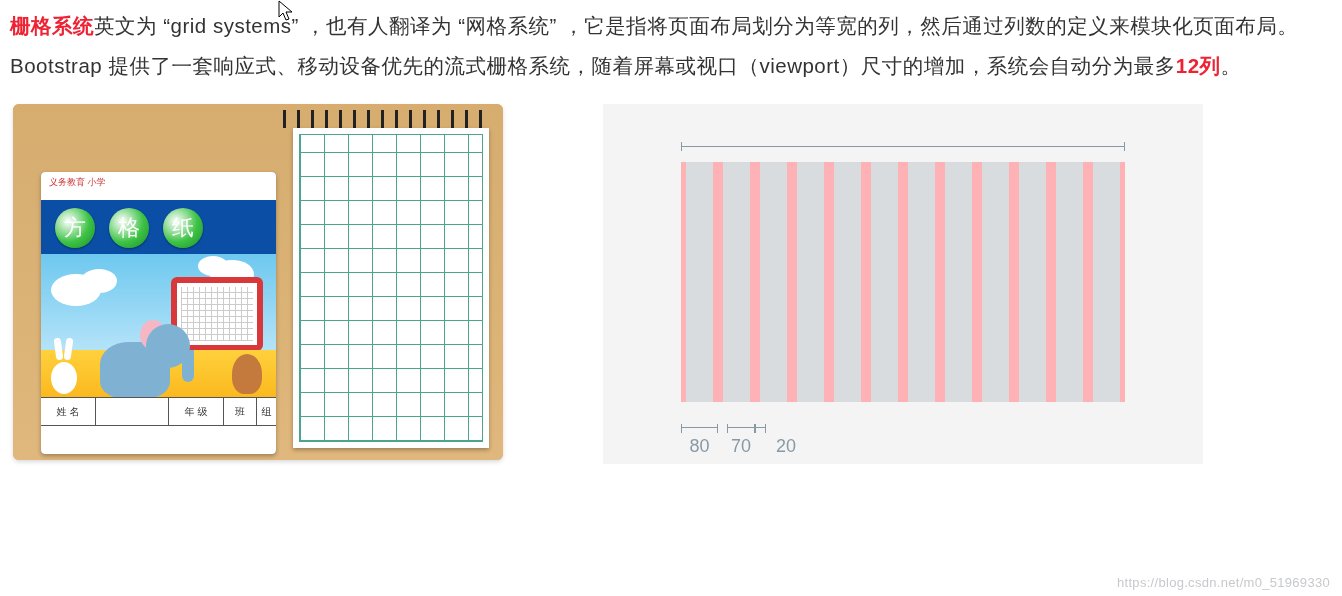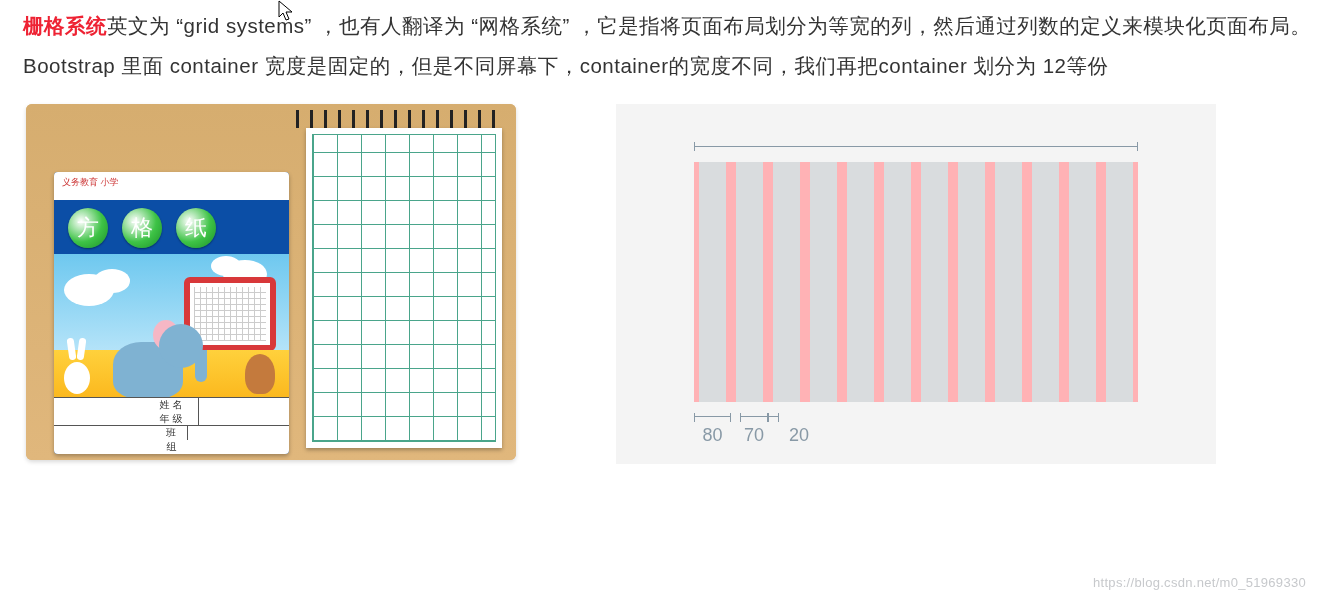--- a/index.html
+++ b/index.html
@@ -1,16 +1,16 @@
 <!DOCTYPE html>
 <html><head>
 <meta charset="utf-8">
 <style>
   html,body{margin:0;padding:0;background:#fff;font-family:"Microsoft YaHei","PingFang SC",Arial,sans-serif;color:#333;}
-  .page{width:1342px;height:596px;position:relative;box-sizing:border-box;padding:6px 15px 0 23px;}
+  .page{width:1342px;height:596px;position:relative;box-sizing:border-box;padding:6px 15px 0 10px;}
   .para{font-size:20.5px;line-height:40px;letter-spacing:0.5px;}
   .red{color:#e23;font-weight:bold;}
   .figs{display:flex;gap:100px;margin-top:18px;padding-left:3px;}
 
   
   .notebook{width:490px;height:356px;background:#d9b177;border-radius:6px;overflow:hidden;position:relative;box-shadow:0 2px 4px rgba(0,0,0,.15);}
   .desk{position:absolute;inset:0;background:linear-gradient(180deg,#d6ad6f,#e0b77c);}
   .binder{position:absolute;left:270px;top:6px;width:210px;height:18px;background:repeating-linear-gradient(90deg,#222 0 3px,transparent 3px 14px);}
   .cover{position:absolute;left:28px;top:68px;width:235px;height:282px;background:#0b4ea6;border-radius:4px;box-shadow:0 2px 4px rgba(0,0,0,.3);overflow:hidden;}
   .cover-top{height:24px;background:#fff;font-size:9px;color:#c33;padding:4px 8px 0 8px;}
@@ -29,66 +29,68 @@
   .ele-body{position:absolute;left:4px;bottom:0;width:70px;height:56px;border-radius:40% 40% 30% 30%;background:#7fb2d2;}
   .ele-head{position:absolute;left:50px;bottom:30px;width:44px;height:44px;border-radius:50%;background:#7fb2d2;}
   .ele-trunk{position:absolute;left:86px;bottom:16px;width:12px;height:32px;border-radius:0 0 10px 10px;background:#7fb2d2;}
   .ele-ear{position:absolute;left:44px;bottom:48px;width:26px;height:30px;border-radius:50%;background:#f6b7c5;}
   .bunny{position:absolute;left:6px;bottom:60px;width:34px;height:50px;}
   .bunny-body{position:absolute;left:4px;bottom:0;width:26px;height:32px;border-radius:50%;background:#fff;}
   .bunny-ear{position:absolute;width:7px;height:22px;background:#fff;border-radius:4px;top:-6px;}
   .bunny-ear.l{left:8px;transform:rotate(-8deg);} .bunny-ear.r{left:18px;transform:rotate(8deg);}
   .squirrel{position:absolute;right:14px;bottom:60px;width:30px;height:40px;border-radius:50% 50% 40% 40%;background:#c47a3d;}
   .form{position:absolute;left:0;right:0;bottom:0;height:56px;background:#fff;border-top:1px solid #555;}
-  .form-row{display:flex;height:27px;border-bottom:1px solid #555;font-size:10px;align-items:center;flex-direction:column;}
+  .form-row{display:flex;height:27px;border-bottom:1px solid #555;font-size:10px;align-items:center;}
   .form-cell{border-right:1px solid #555;height:100%;display:flex;align-items:center;justify-content:center;padding:0 4px;white-space:nowrap;}
   .gridpad{position:absolute;right:14px;top:24px;width:196px;height:320px;background:#fff;box-shadow:0 2px 4px rgba(0,0,0,.3);}
   .gridpad::before{content:"";position:absolute;inset:6px;background:
      repeating-linear-gradient(0deg,#4aa58b 0 1px,transparent 1px 24px),
      repeating-linear-gradient(90deg,#4aa58b 0 1px,transparent 1px 24px);
      border:1px solid #4aa58b;}
 
   
   .grid-diagram{width:600px;height:360px;background:#f4f4f4;position:relative;}
   .dim-label{position:absolute;color:#8899a6;font-size:20px;}
   .dim-960{top:12px;left:0;right:0;text-align:center;}
   .dim-line-top{position:absolute;top:42px;left:78px;right:78px;height:1px;background:#8899a6;}
   .dim-line-top::before,.dim-line-top::after{content:"";position:absolute;top:-4px;width:1px;height:9px;background:#8899a6;}
   .dim-line-top::before{left:0}.dim-line-top::after{right:0}
   .cols{position:absolute;top:58px;left:78px;right:78px;bottom:62px;background:#d9dcde;display:flex;}
   .col{flex:60;background:#d9dcde;}
   .gut{flex:20;background:#ffb2b5;}
   .gut-half{flex:10;background:#ffb2b5;}
-  .dim-bottom{position:absolute;bottom:8px;left:78px;height:40px;display:flex;align-items:flex-start;gap:0;color:#8899a6;font-size:18px;}
+  .dim-bottom{position:absolute;bottom:8px;left:78px;height:40px;display:flex;align-items:flex-end;gap:0;color:#8899a6;font-size:18px;}
   .dim-seg{position:relative;height:28px;border-top:1px solid #8899a6;}
   .dim-seg::before,.dim-seg::after{content:"";position:absolute;top:-4px;width:1px;height:9px;background:#8899a6;}
   .dim-seg::before{left:0}.dim-seg::after{right:0}
   .dim-seg .t{position:absolute;top:8px;left:50%;transform:translateX(-50%);}
 
-  .watermark{position:absolute;right:36px;bottom:6px;color:#c7c9cc;font-size:13px;letter-spacing:.3px;}
+  .watermark{position:absolute;right:12px;bottom:6px;color:#c7c9cc;font-size:13px;letter-spacing:.3px;}
   .cursor{position:absolute;left:278px;top:0;width:16px;height:22px;}
   .cursor svg{display:block;}
 </style>
 </head>
 <body>
 
 <div class="page">
 
   <div class="cursor">
     <svg viewBox="0 0 16 22">
         <path d="M1 1 L1 17 L5 13 L8 20 L11 19 L8 12 L14 12 Z" fill="#fff" stroke="#000" stroke-width="1"></path>
       </svg>
   </div>
 
   <div class="para">
     <span class="red">栅格系统</span><span>英文为 “grid systems” ，也有人翻译为 “网格系统” ，它是指将页面布局划分为等宽的列，然后通过列数的定义来模块化页面布局。</span>
   </div>
 
+  <div class="para">
+    <span>Bootstrap 提供了一套响应式、移动设备优先的流式栅格系统，随着屏幕或视口（viewport）尺寸的增加，系统会自动分为最多</span><span class="red">12列</span><span>。</span>
+  </div>
 
-  <div class="para"> Bootstrap 里面 container 宽度是固定的，但是不同屏幕下，container的宽度不同，我们再把container 划分为 12等份</div>
 
   <div class="figs">
 
     <div class="notebook">
       <div class="desk"></div>
       <div class="binder"></div>
 
       <div class="cover">
         <div class="cover-top">义务教育  小学</div>
         <div class="cover-title">

